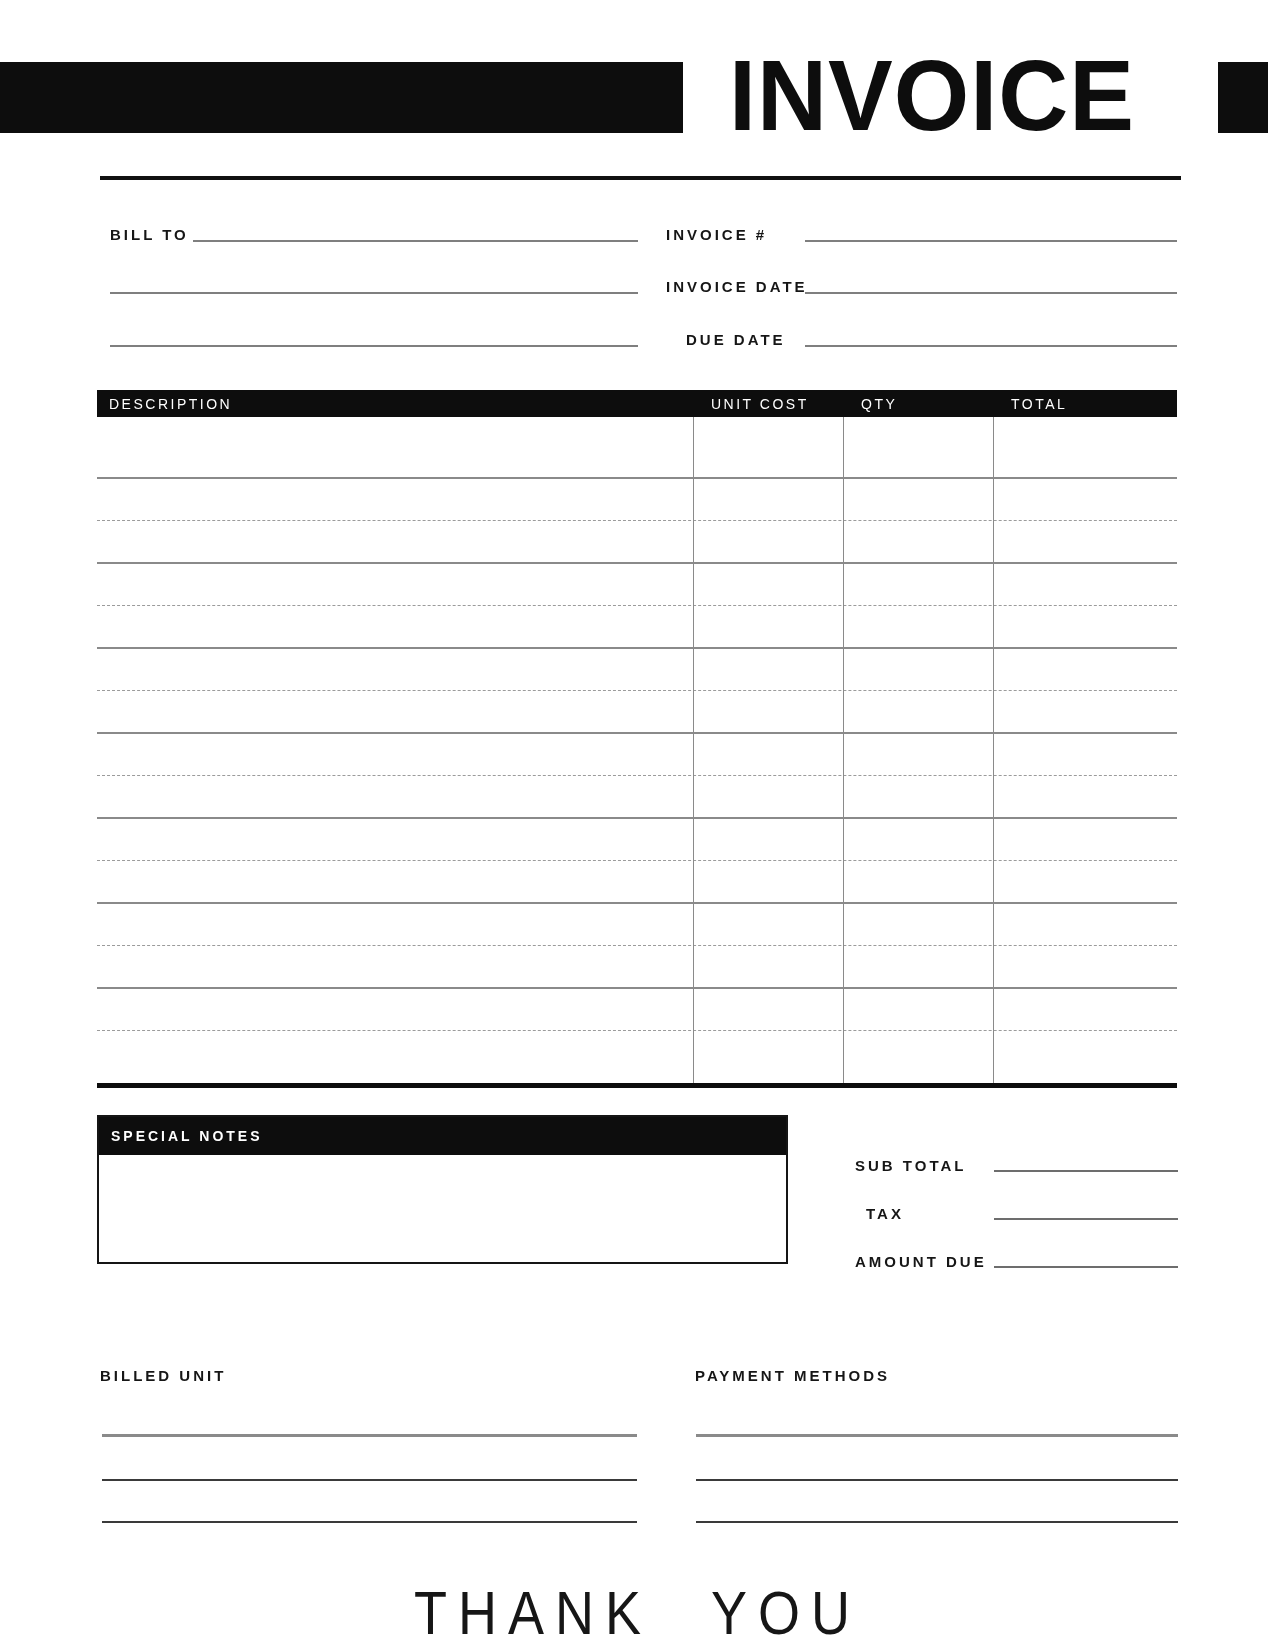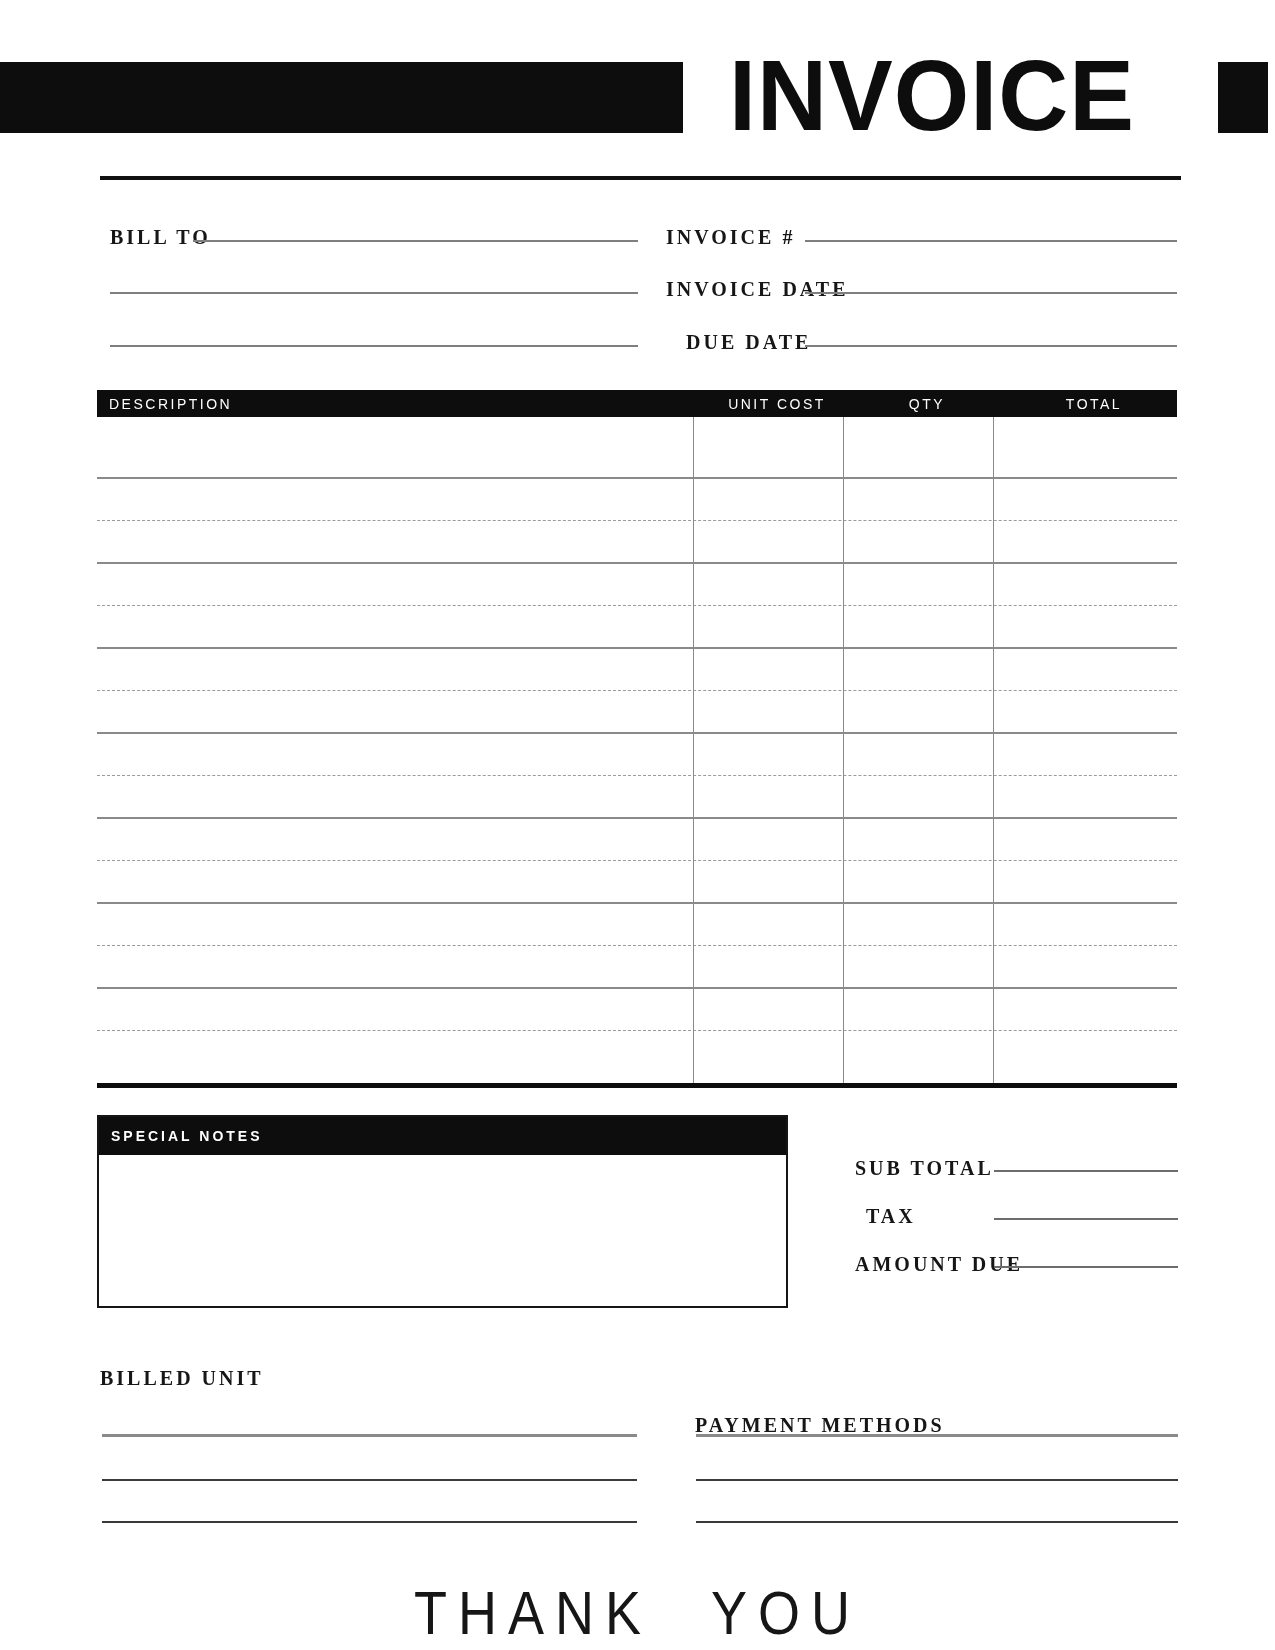--- a/index.html
+++ b/index.html
@@ -21,54 +21,53 @@
     font-size:97px;font-weight:700;letter-spacing:1px;color:#0d0d0d;
     transform:scaleY(1.04);transform-origin:center;
     white-space:nowrap;
   }
   .header-square{position:absolute;top:62px;left:1218px;width:50px;height:71px;background:#0d0d0d;}
   .top-rule{position:absolute;top:176px;left:100px;width:1081px;height:4px;background:#111;}
 
   
   .lbl{
     position:absolute;
-    font-size:20px;font-weight:700;letter-spacing:3px;color:#161616;
+    font-size:15px;font-weight:700;letter-spacing:3px;color:#161616;
     white-space:nowrap;
-    font-family:Liberation Serif, serif;
   }
   
   .fline{position:absolute;height:0;border-bottom:2px solid #7f7f7f;}
 
   
   .tbl-head{
     position:absolute;top:390px;left:97px;width:1080px;height:27px;
     background:#0d0d0d;display:grid;grid-template-columns:596px 150px 150px 184px;
     align-items:center;
   }
   .tbl-head .th{
     color:#fff;font-size:14px;font-weight:400;letter-spacing:2.5px;white-space:nowrap;
   }
   .th.c1{padding-left:12px;}
-  .th.c2,.th.c3,.th.c4{padding-left:18px;text-align:center;}
+  .th.c2,.th.c3,.th.c4{padding-left:18px;}
   .tbl-body{
     position:absolute;top:417px;left:97px;width:1080px;height:666px;
     border-bottom:5px solid #0d0d0d;box-sizing:content-box;
   }
   .vdiv{position:absolute;top:0;bottom:0;width:1px;background:#8a8a8a;}
   .vdiv.v1{left:596px;} .vdiv.v2{left:746px;} .vdiv.v3{left:896px;}
   .t-row{width:100%;}
   .t-row.first{height:60px;}
   .t-row.std{height:41px;}
   .t-row.solid{border-bottom:2px solid #8a8a8a;}
   .t-row.dashed{border-bottom:1px dashed #9b9b9b;}
   .t-row.filler{height:45px;border-bottom:none;}
 
   
   .notes-box{
-    position:absolute;top:1115px;left:97px;width:691px;height:193px;
+    position:absolute;top:1115px;left:97px;width:691px;height:149px;
     border:2px solid #151515;box-sizing:border-box;background:#fff;
   }
   .notes-head{
     height:38px;background:#0d0d0d;display:flex;align-items:center;
   }
   .notes-head .nlbl{color:#fff;font-size:14px;font-weight:700;letter-spacing:3px;padding-left:12px;}
   .notes-area{height:149px;}
 
   
   .tot-line{position:absolute;left:994px;width:184px;height:0;border-bottom:2px solid #6d6d6d;}
@@ -155,20 +154,20 @@
   <div class="tot-line" style="top:1218px;"></div>
 
   <div class="lbl" style="top:1253px;left:855px;">AMOUNT DUE</div>
   <div class="tot-line" style="top:1266px;"></div>
 
   <div class="lbl" style="top:1367px;left:100px;">BILLED UNIT</div>
   <div class="bf-line ln-gray" style="top:1434px;left:102px;width:535px;"></div>
   <div class="bf-line ln-dark" style="top:1479px;left:102px;width:535px;"></div>
   <div class="bf-line ln-dark" style="top:1521px;left:102px;width:535px;"></div>
 
-  <div class="lbl" style="top:1367px;left:695px;margin-top:47px;">PAYMENT METHODS</div>
+  <div class="lbl" style="top:1367px;left:695px;">PAYMENT METHODS</div>
   <div class="bf-line ln-gray" style="top:1434px;left:696px;width:482px;"></div>
   <div class="bf-line ln-dark" style="top:1479px;left:696px;width:482px;"></div>
   <div class="bf-line ln-dark" style="top:1521px;left:696px;width:482px;"></div>
 
   <div class="thank-you">THANK YOU</div>
 
 </div>
 
 </body></html>

